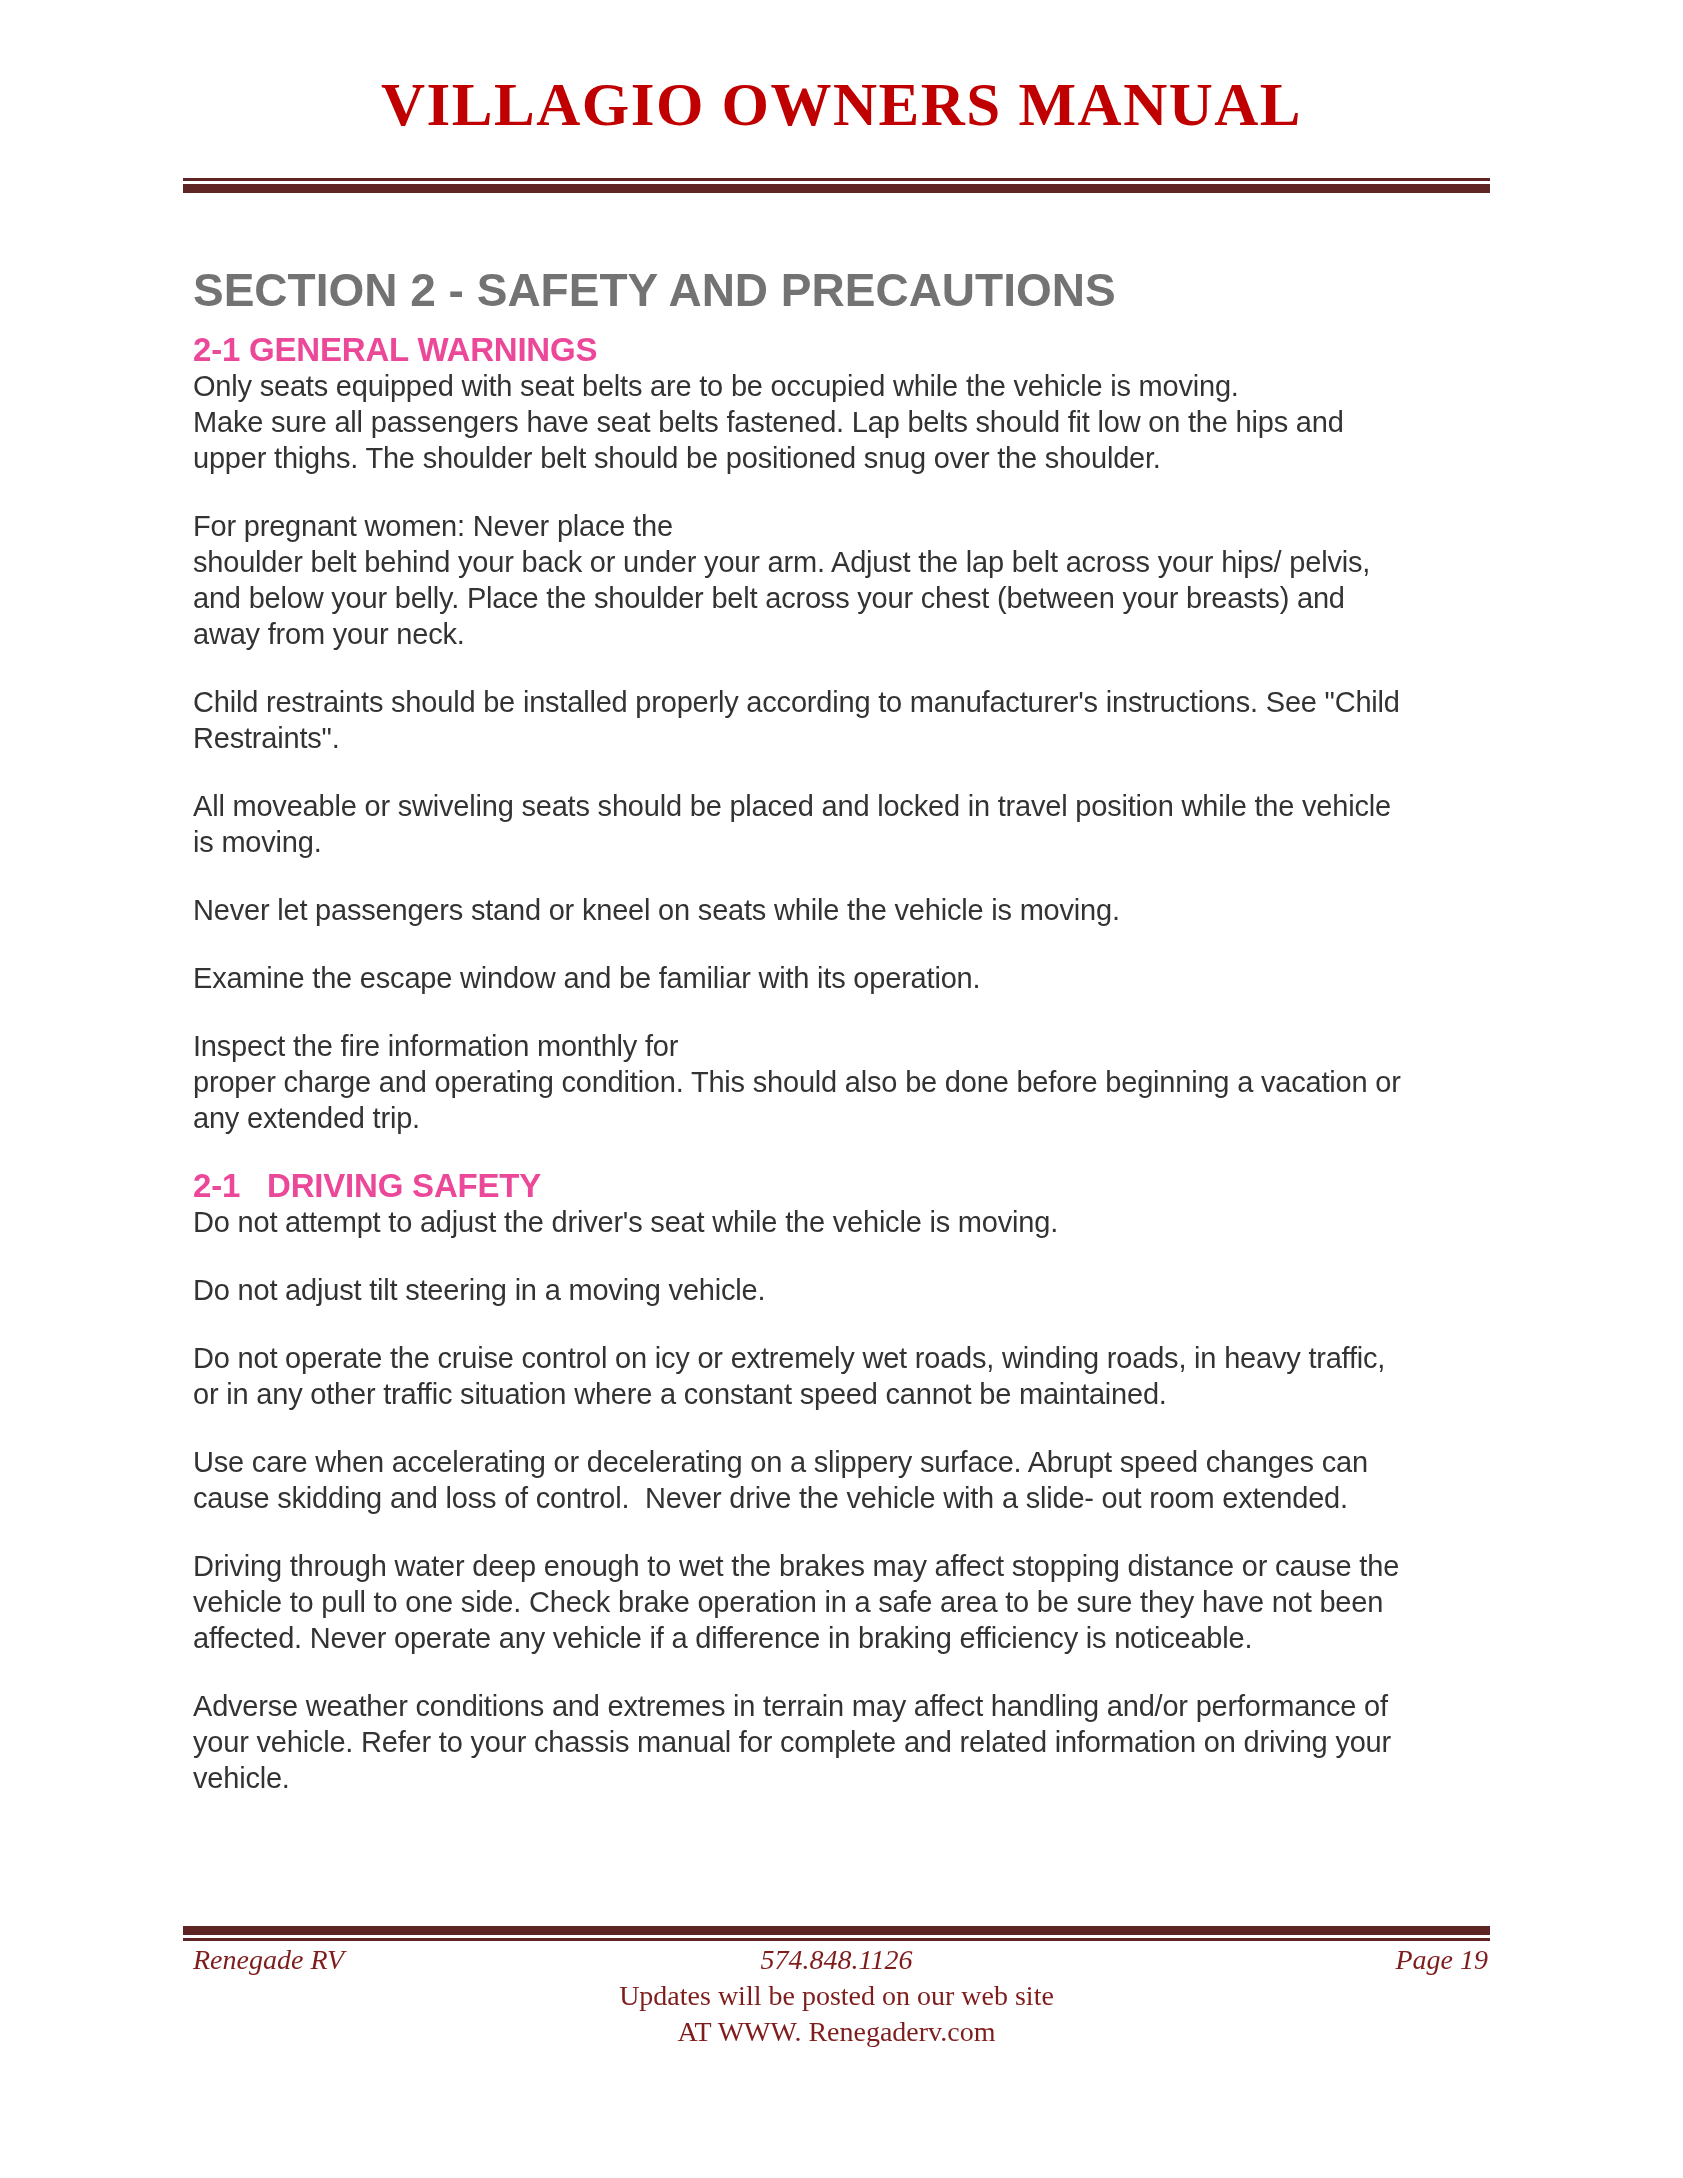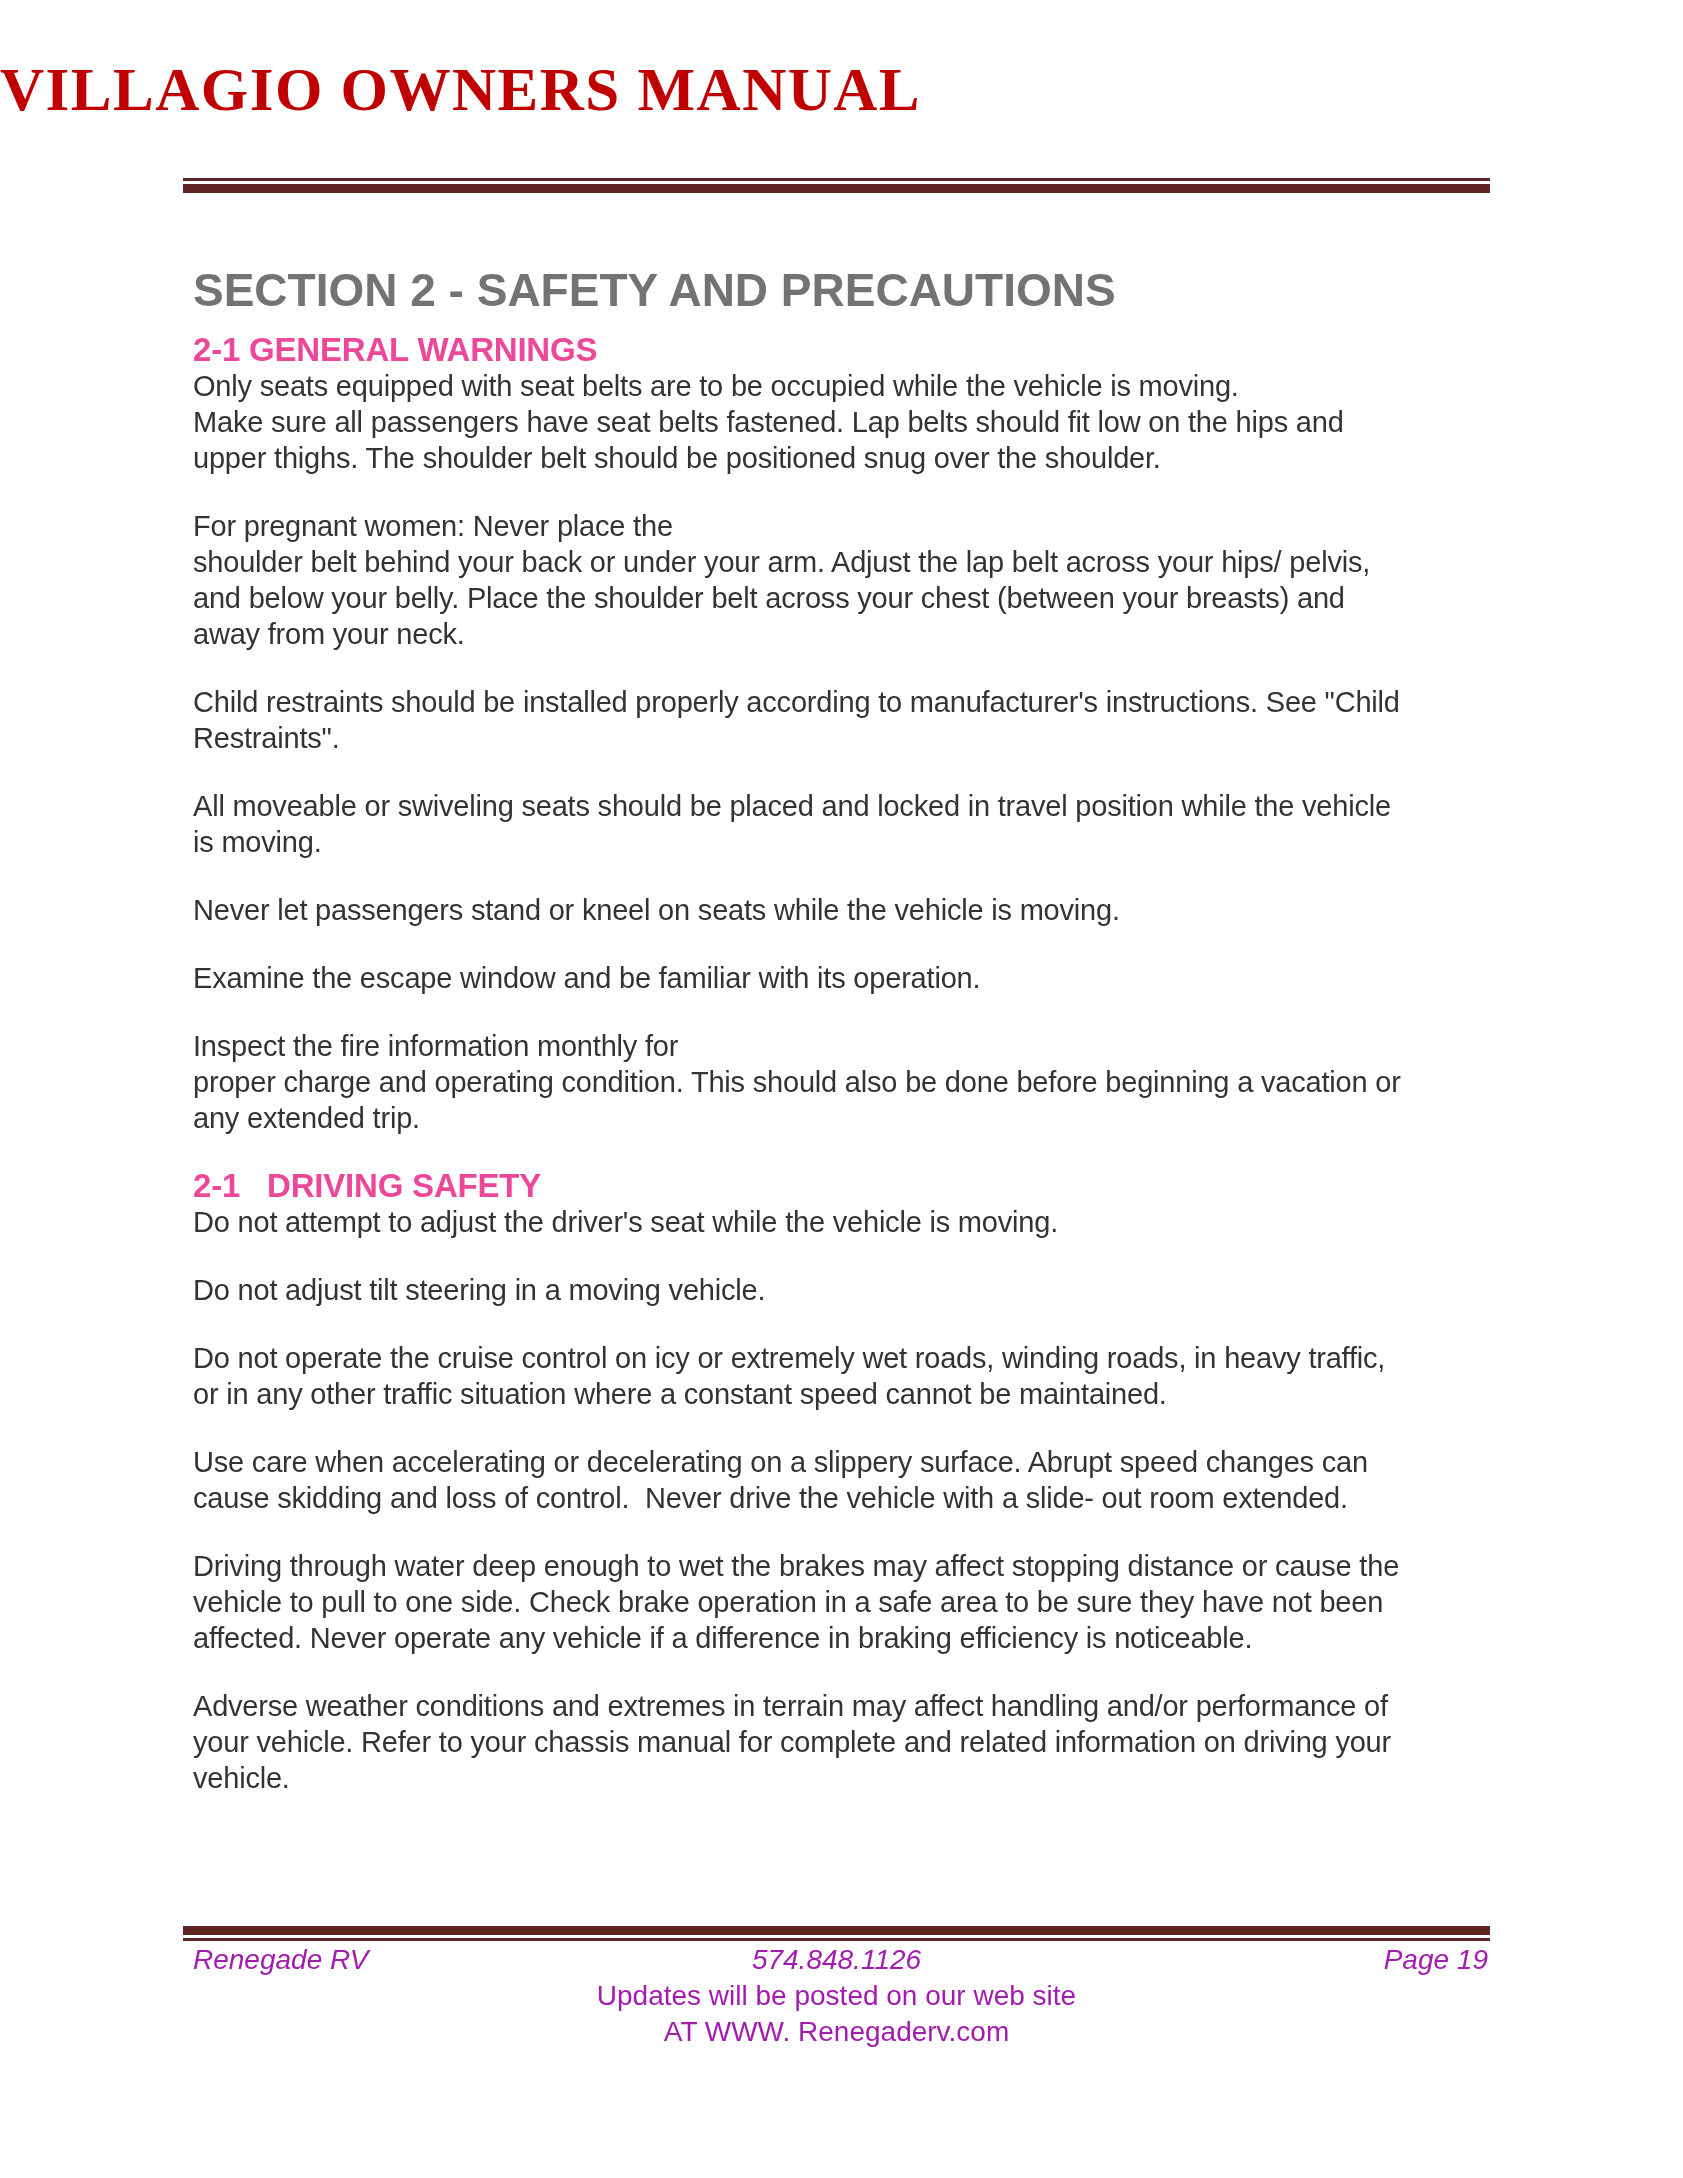--- a/index.html
+++ b/index.html
@@ -5,22 +5,22 @@
   * { margin:0; padding:0; box-sizing:border-box; }
   html,body { background:#ffffff; }
   .page {
     position:relative;
     width:1683px; height:2178px;
     background:#ffffff;
     overflow:hidden;
     font-family:"Liberation Sans","DejaVu Sans",sans-serif;
   }
   .doc-title {
-    position:absolute; top:55px; left:0; width:100%;
-    text-align:left;
+    position:absolute; top:70px; left:0; width:100%;
+    text-align:center;
     font-family:"Liberation Serif","DejaVu Serif",serif;
     font-weight:bold;
     font-size:61px;
     letter-spacing:1.5px;
     color:#c00000;
     white-space:pre-wrap;
   }
   .rule { position:absolute; left:183px; width:1307px; }
   .rule-header { top:178px; }
   .rule-header .thin  { height:3px; background:#5f2424; }
@@ -54,22 +54,23 @@
     color:#ec4899;
     white-space:pre-wrap;
   }
   .para {
     white-space:pre-wrap;
     margin:0 0 32px 0;
   }
 
   .footer {
     position:absolute; top:1926px; left:183px; width:1307px;
-    color:#a21caf;
+    color:#7f1d1d;
     font-size:28px;
+    font-family:Liberation Serif, serif;
   }
   .frow { position:relative; height:34px; line-height:34px; text-align:center; margin-top:2px; }
   .frow:first-of-type { margin-top:6px; }
   .fl { position:absolute; left:10px; top:0; }
   .fr { position:absolute; right:2px; top:0;text-align:right; }
   .fc { display:inline-block; }
   .italic { font-style:italic; }
 </style>
 </head>
 <body>

